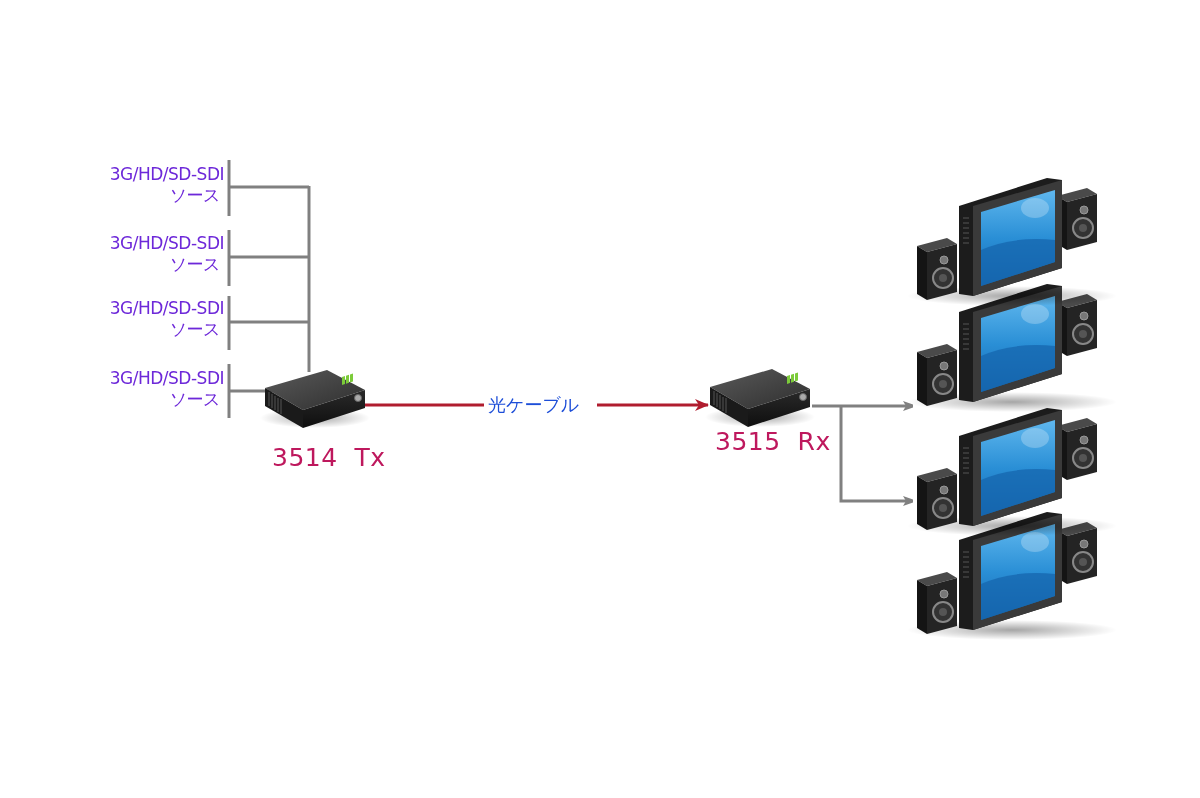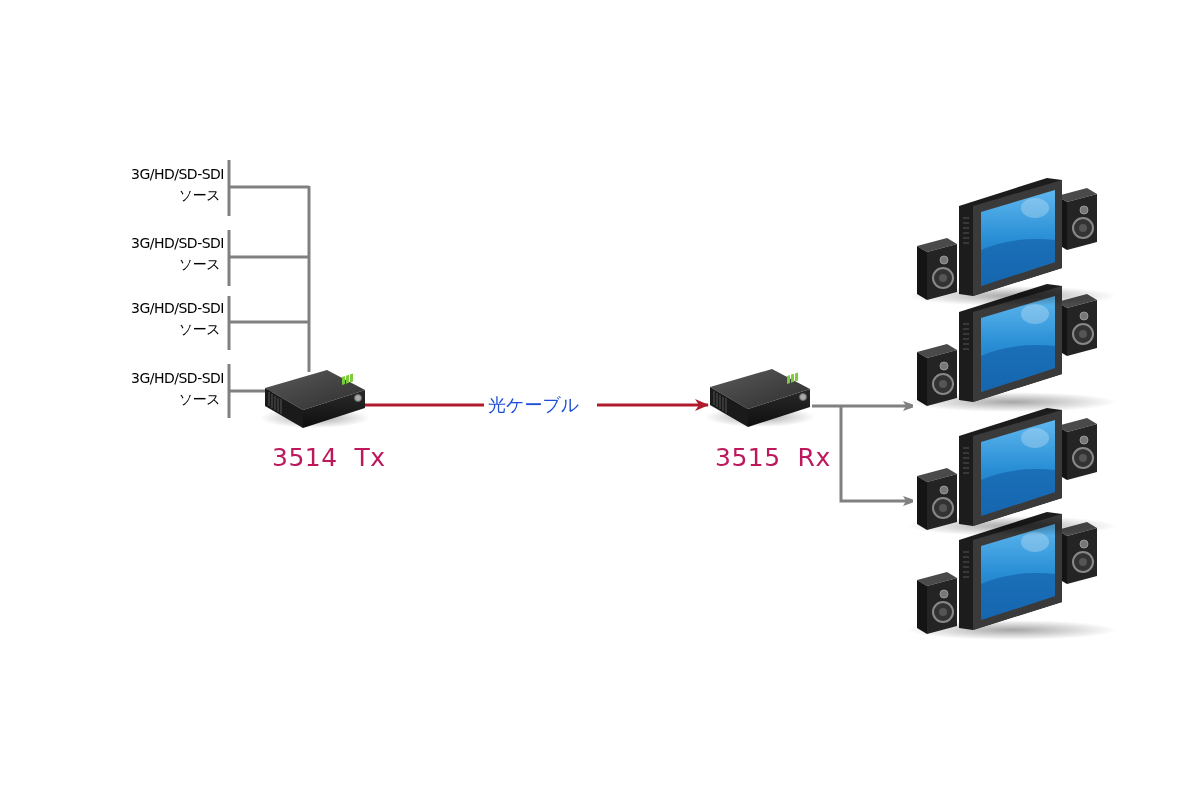--- a/index.html
+++ b/index.html
@@ -1,19 +1,19 @@
 <!DOCTYPE html>
 <html><head>
 <meta charset="utf-8">
 <style>
   html, body { margin: 0; padding: 0; background: #ffffff; }
   body { width: 1200px; height: 798px; position: relative; overflow: hidden;
          font-family: "DejaVu Sans", "Liberation Sans", sans-serif; }
   #diagram { position: absolute; left: 0; top: 0; }
-  .lbl { position: absolute; font-size: 14px; color: #000000; line-height: 21px; text-align: right; letter-spacing: -0.5px; }
+  .lbl { position: absolute; font-size: 17px; color: #6d28d9; line-height: 21px; text-align: right; letter-spacing: -0.5px; }
   .src-label { width: 140px; }
   .dev-label { font-size: 25px; color: #be185d; position: absolute; letter-spacing: 0.5px; }
   .cable-label { position: absolute; font-size: 18px; color: #1d4ed8; background: #fff; padding: 0 4px; }
 </style>
 </head>
 <body>
 
 <svg id="diagram" width="1200" height="798" viewBox="0 0 1200 798">
   <defs>
     <linearGradient id="boxTop" x1="0" y1="0" x2="1" y2="1">
@@ -144,14 +144,14 @@
 <div class="lbl src-label" style="left:84px; top:298px;">
   <div>3G/HD/SD-SDI</div>
   <div style="padding-right:4px">ソース</div>
 </div>
 <div class="lbl src-label" style="left:84px; top:368px;">
   <div>3G/HD/SD-SDI</div>
   <div style="padding-right:4px">ソース</div>
 </div>
 
 <div class="dev-label" style="left:272px; top:443px; white-space:pre;">3514  Tx</div>
-<div class="dev-label" style="left:715px; top:443px; white-space:pre;">3515  Rx</div>
+<div class="dev-label" style="left:715px; top:427px; white-space:pre;">3515  Rx</div>
 <div class="cable-label" style="left:484px; top:393px;">光ケーブル</div>
 
 </body></html>

